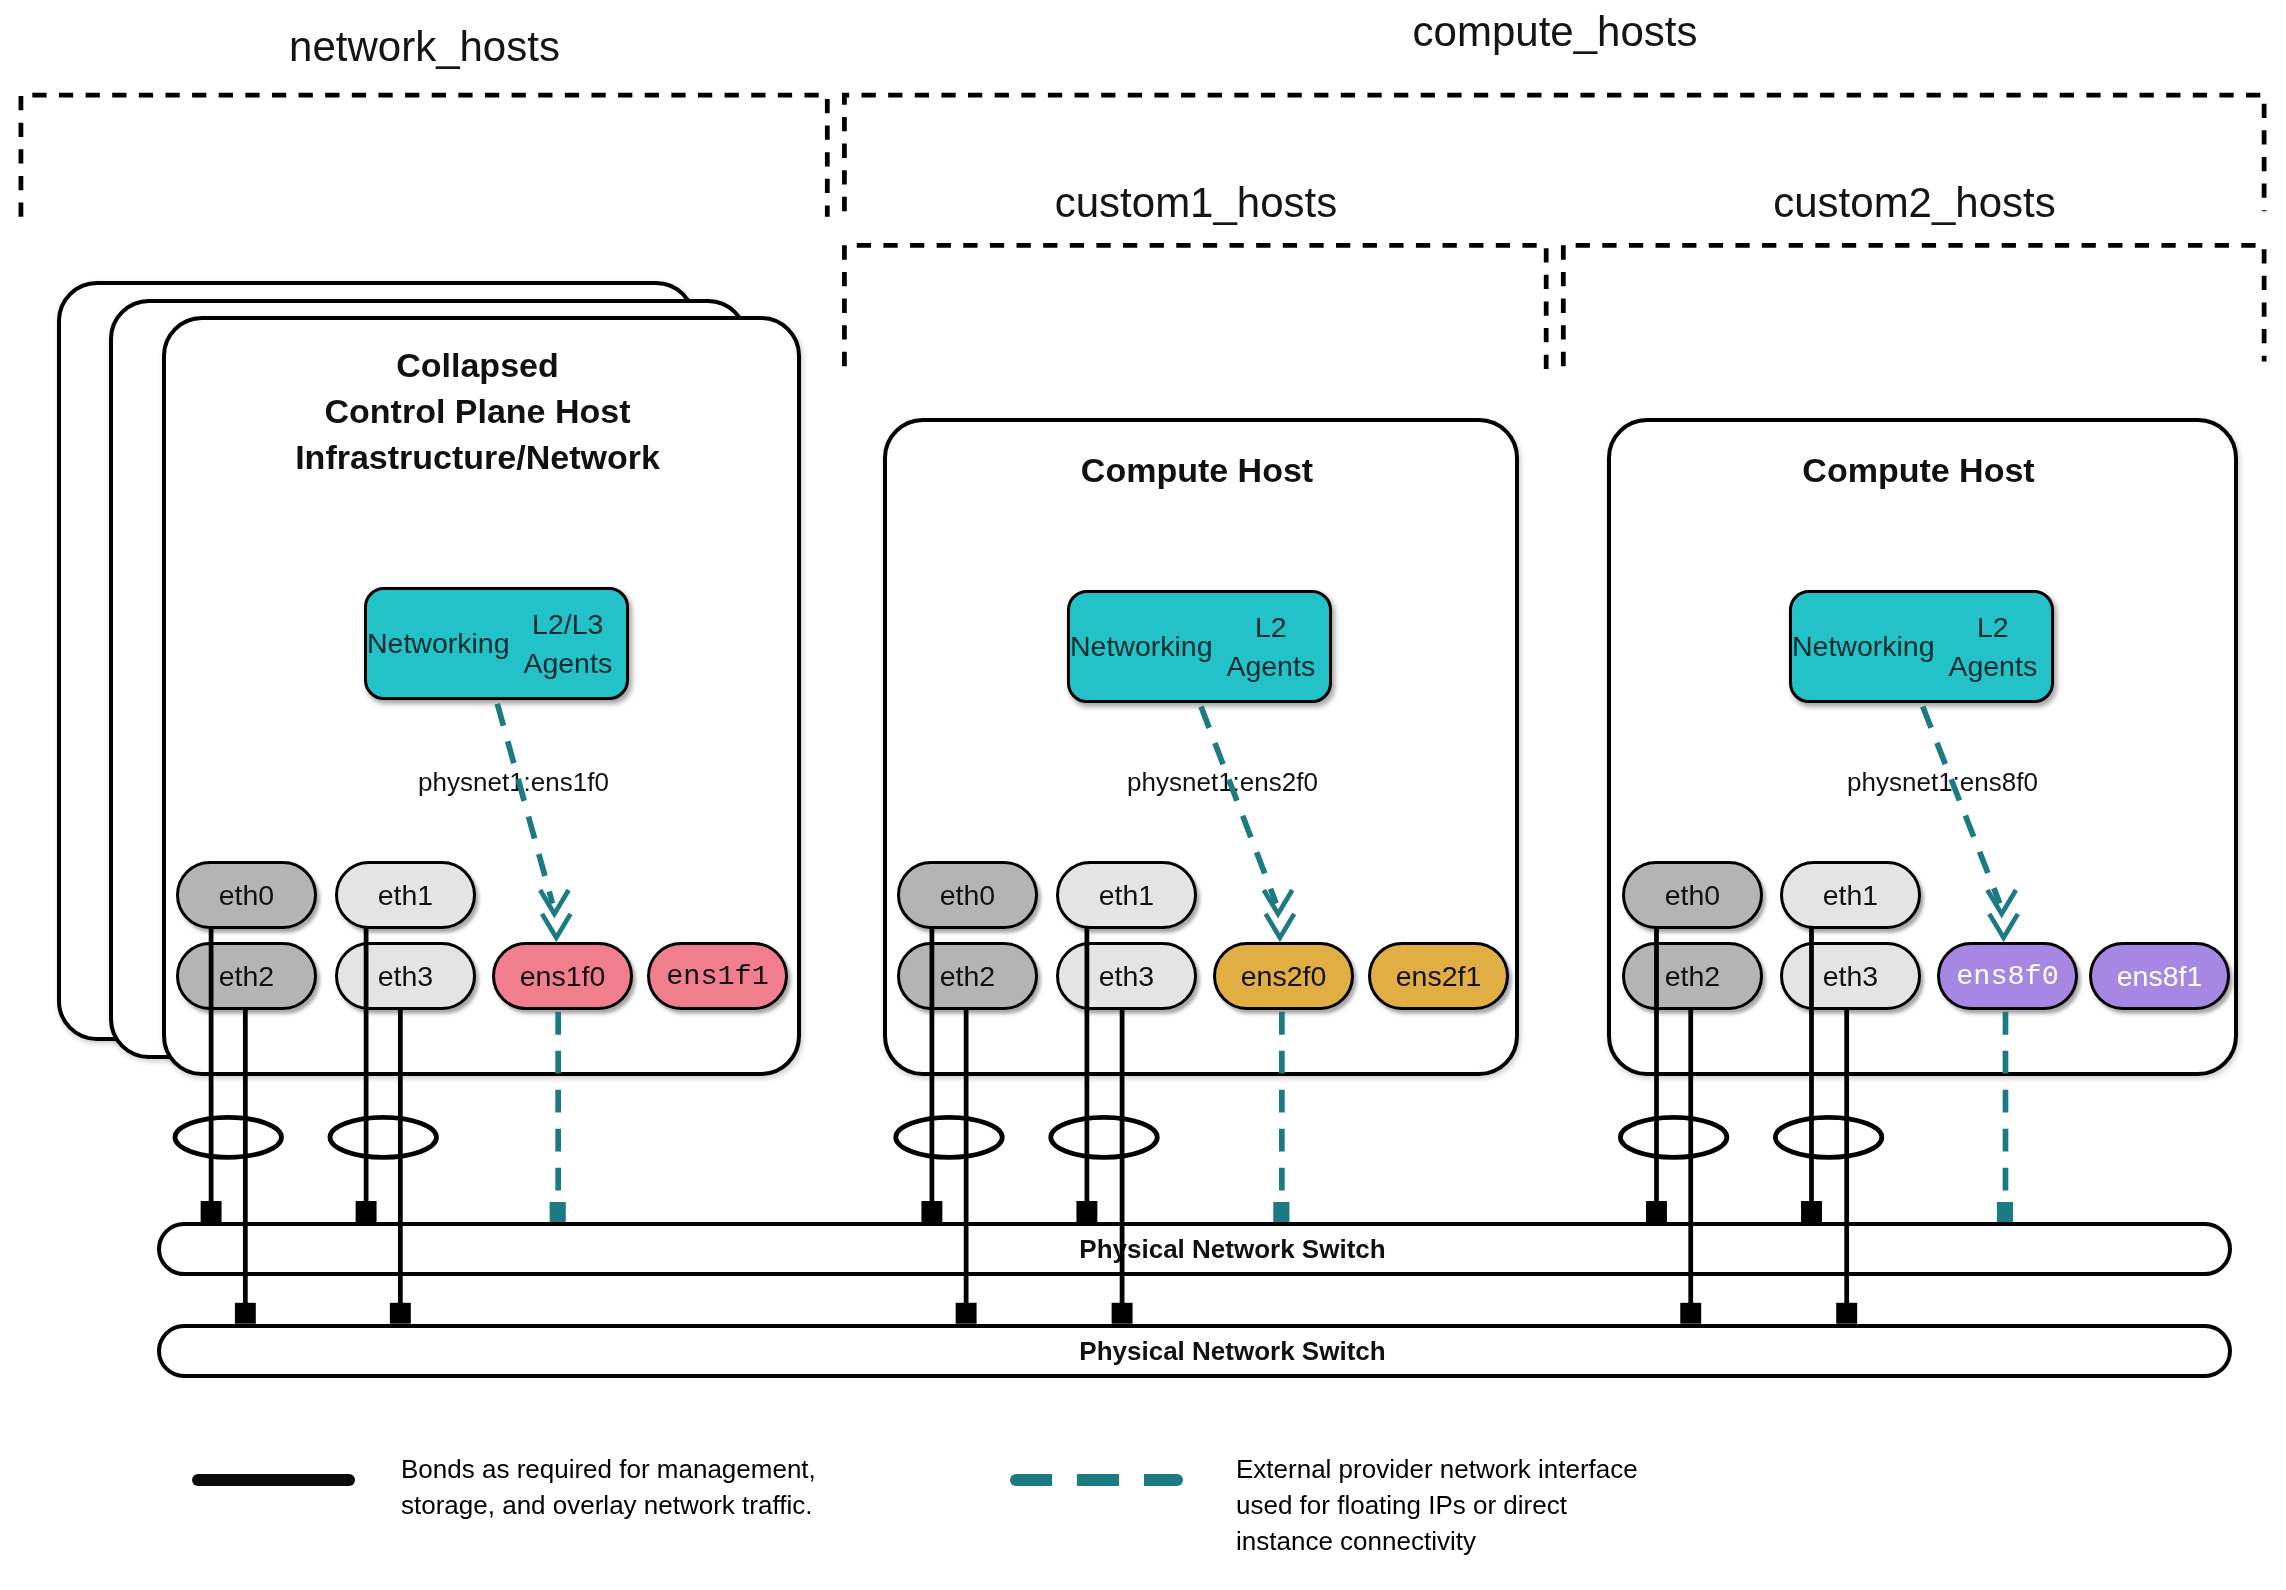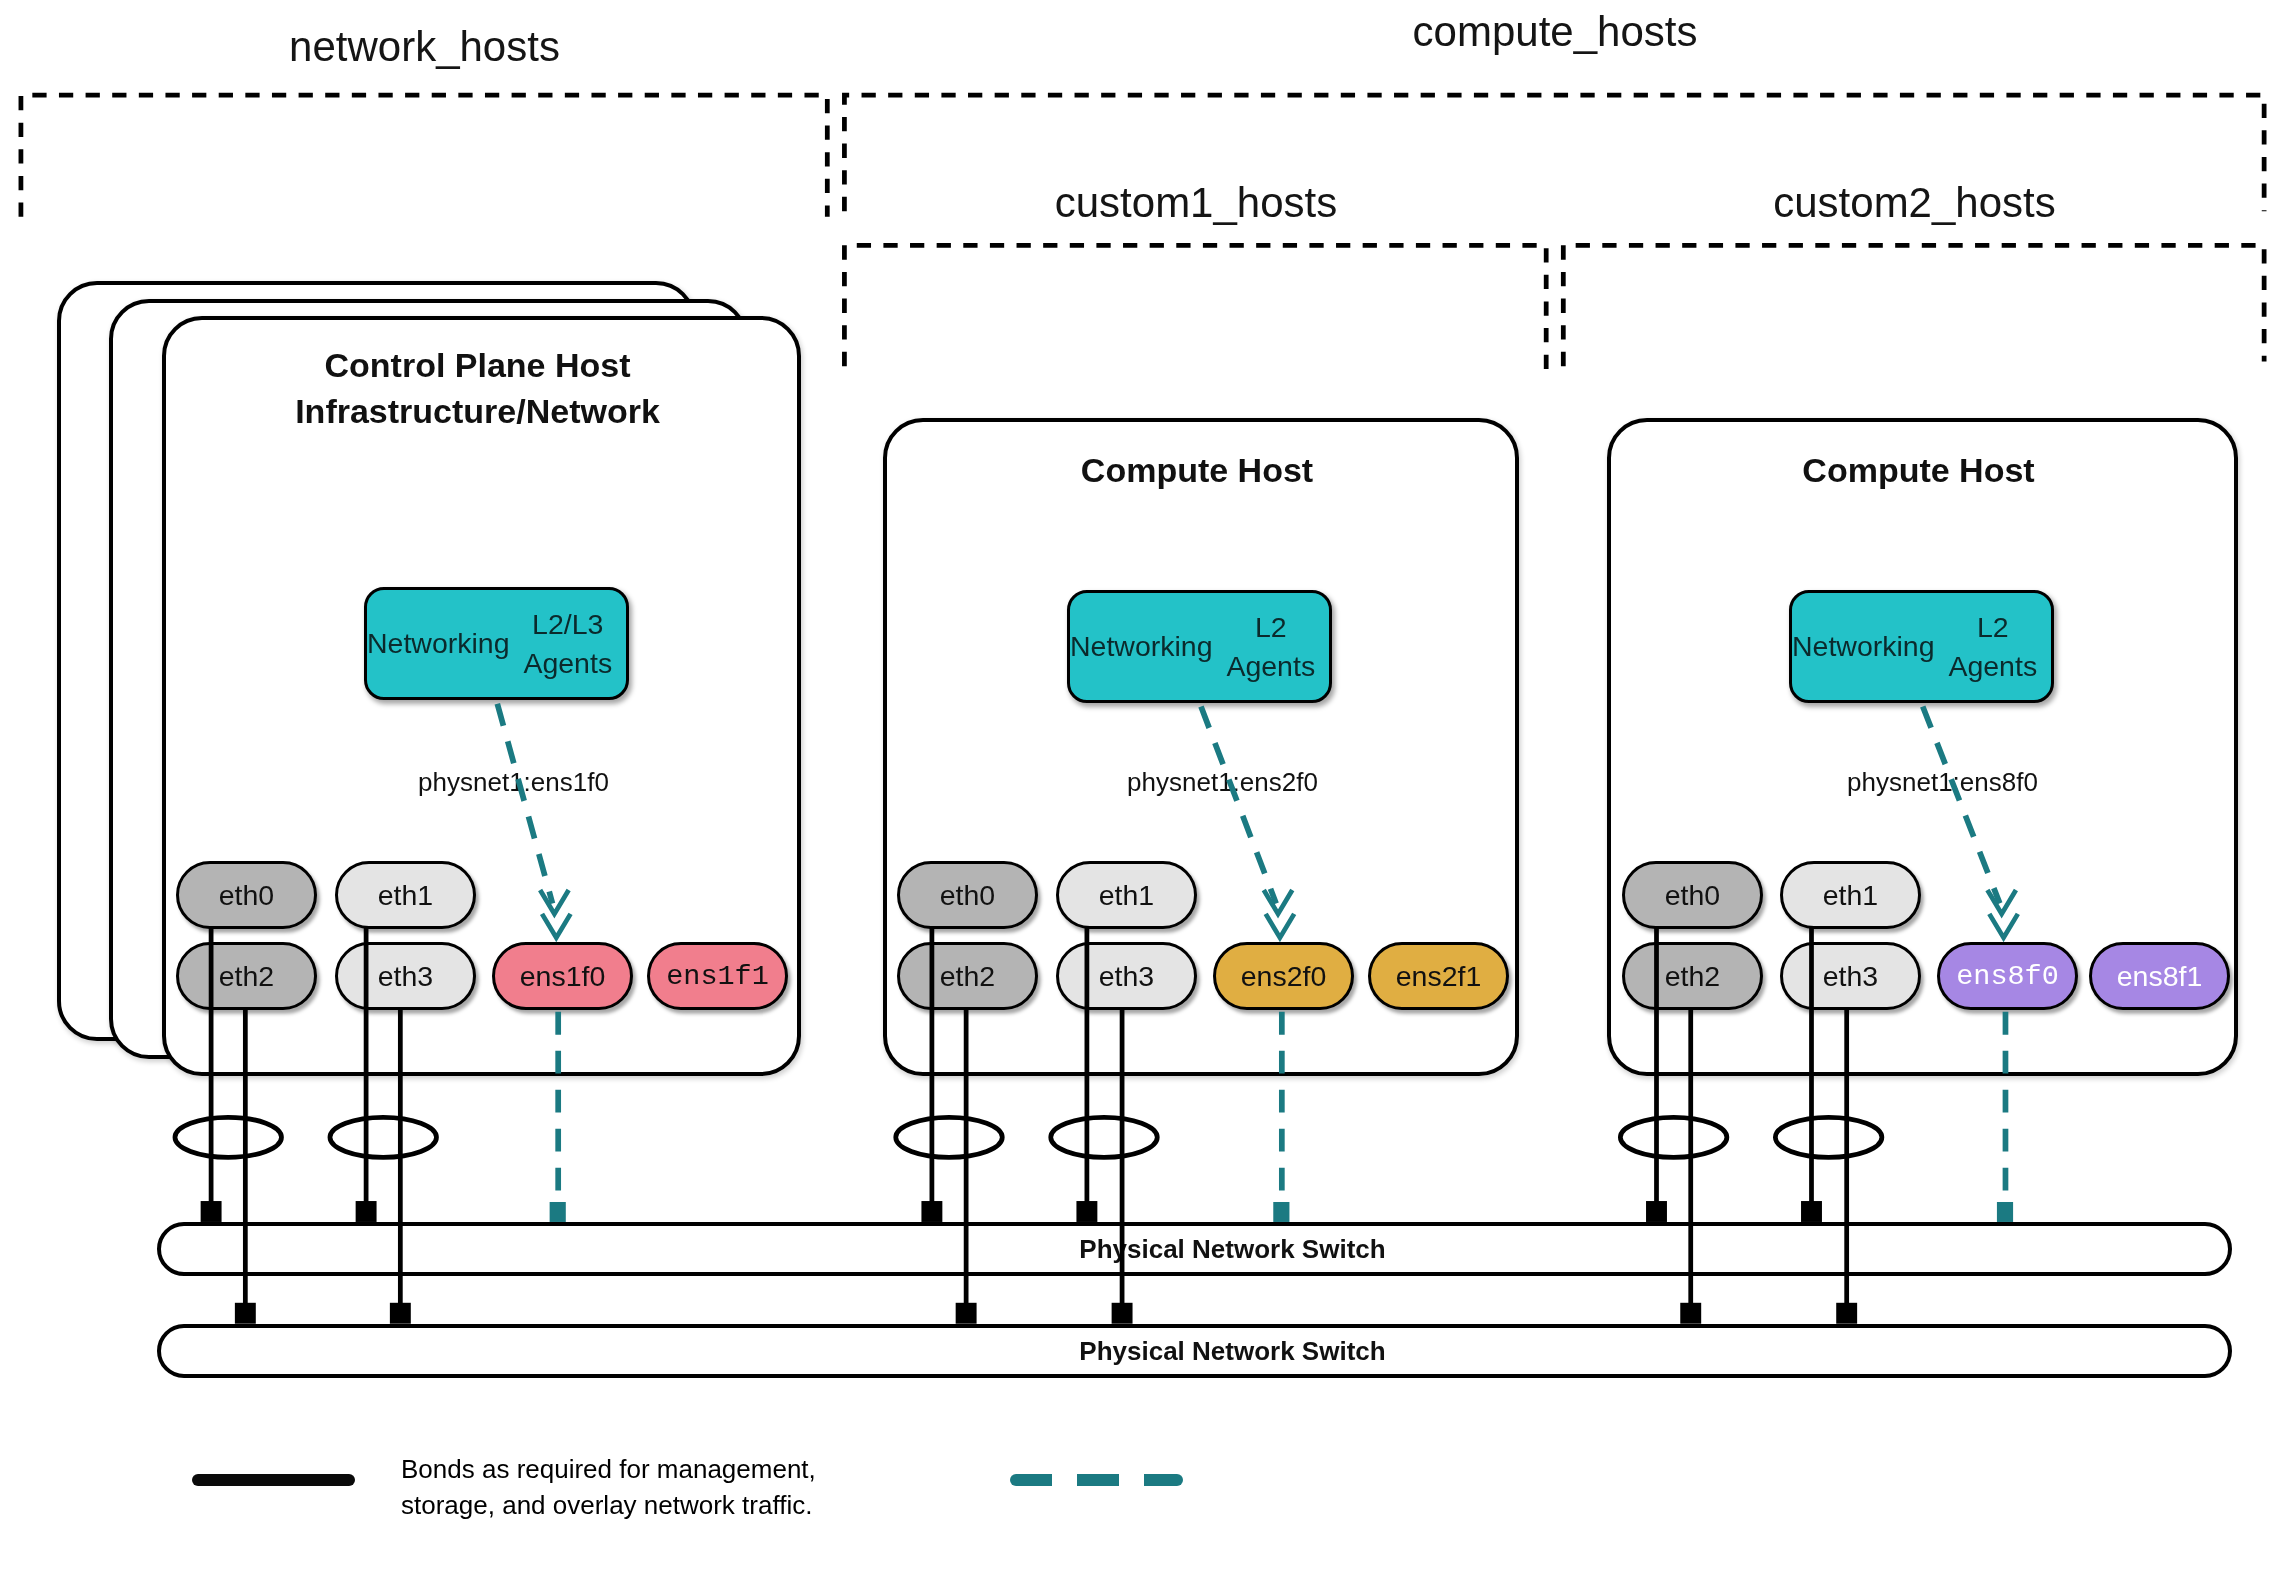--- a/index.html
+++ b/index.html
@@ -51,20 +51,21 @@
   <div class="group-label" style="left:1564px;top:179px;width:701px;">custom2_hosts</div>
 
   <div class="host-card" style="left:57px;top:281px;width:631px;height:752px;"></div>
   <div class="host-card" style="left:109px;top:299px;width:631px;height:752px;"></div>
   <div class="host-card" style="left:162px;top:316px;width:631px;height:752px;"></div>
 
   <div class="host-card" style="left:883px;top:418px;width:628px;height:650px;"></div>
   <div class="host-card" style="left:1607px;top:418px;width:623px;height:650px;"></div>
 
   <div class="host-title" style="left:162px;top:342px;width:631px;">
+    <div>Collapsed</div>
     <div>Control Plane Host</div>
     <div>Infrastructure/Network</div>
   </div>
   <div class="host-title" style="left:883px;top:447px;width:628px;">Compute Host</div>
   <div class="host-title" style="left:1607px;top:447px;width:623px;">Compute Host</div>
 
   <div class="agents-box" style="left:364px;top:587px;">
     <div>Networking</div>
     <div>L2/L3 Agents</div>
   </div>
@@ -190,15 +191,20 @@
       <rect x="2100" y="1264" width="17" height="21"></rect>
     </g>
   </svg>
 
   <div class="legend-solid"></div>
   <div class="legend-text" style="left:401px;top:1451px;width:609px;">
     <div>Bonds as required for management,</div>
     <div>storage, and overlay network traffic.</div>
   </div>
   <div class="legend-dashed"></div>
+  <div class="legend-text" style="left:1236px;top:1451px;width:609px;">
+    <div>External provider network interface</div>
+    <div>used for floating IPs or direct</div>
+    <div>instance connectivity</div>
+  </div>
 
 </div>
 
 
 </body></html>

